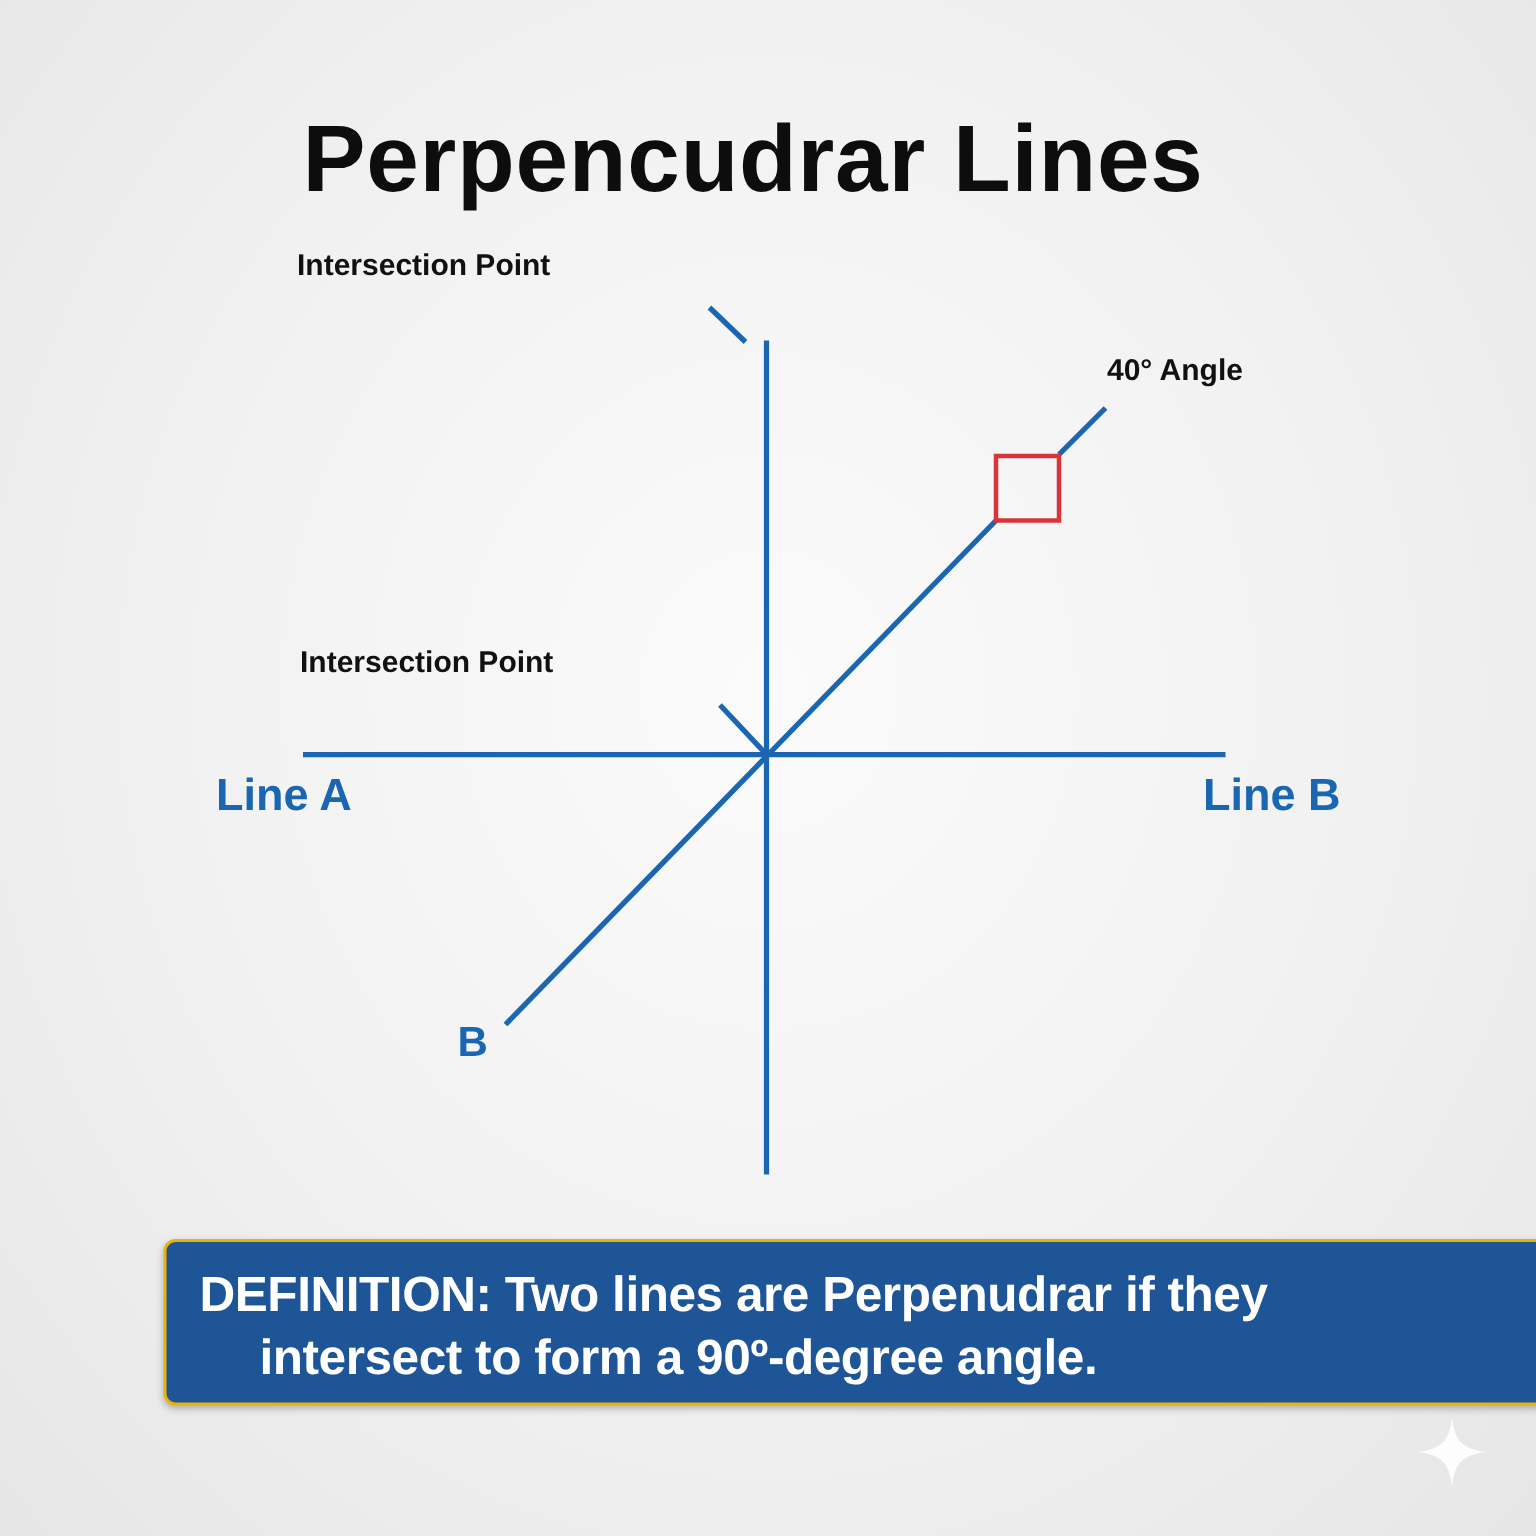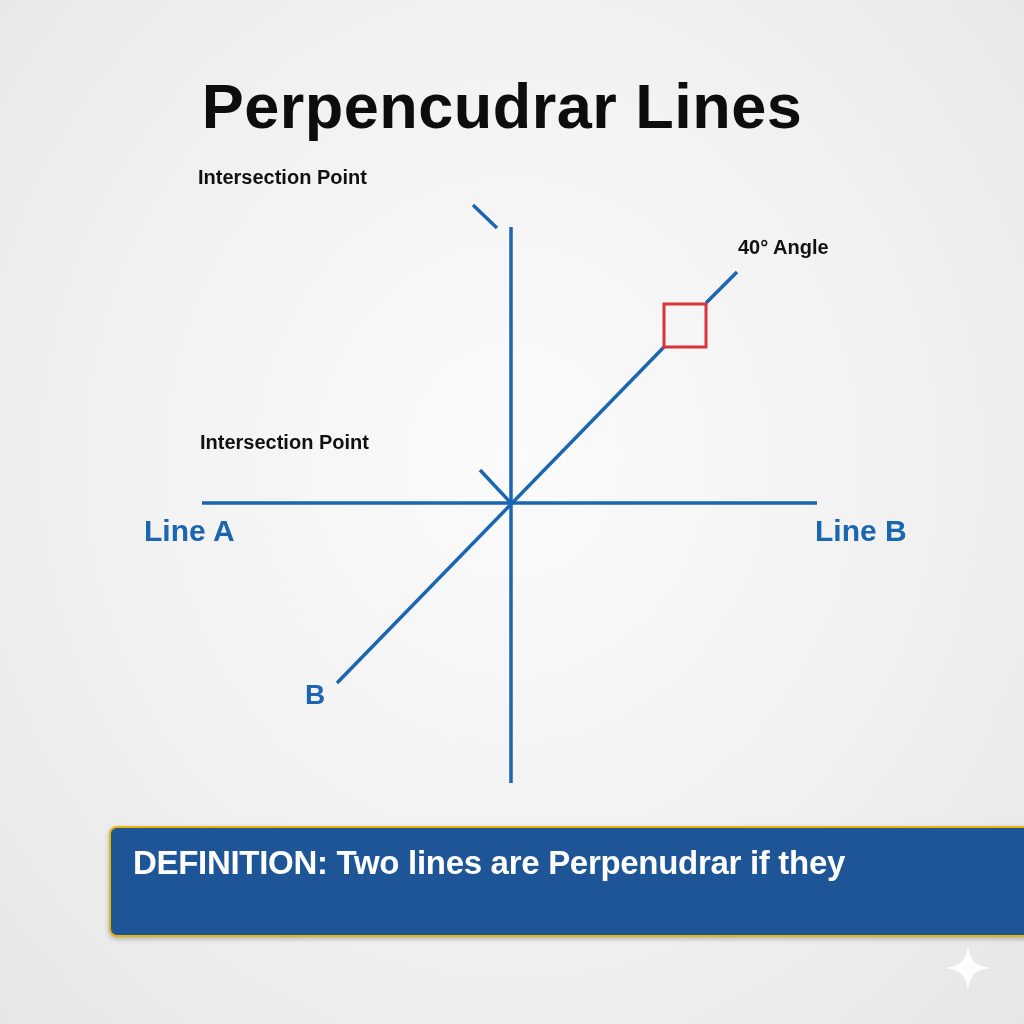--- a/index.html
+++ b/index.html
@@ -83,22 +83,23 @@
   <line x1="706" y1="303" x2="737" y2="272" stroke="#1a66b0" stroke-width="3.5"></line>
   <line x1="473" y1="205" x2="497" y2="228" stroke="#1a66b0" stroke-width="3.5"></line>
   <line x1="480" y1="470" x2="511" y2="503" stroke="#1a66b0" stroke-width="3.5"></line>
   <rect x="664" y="304" width="42" height="43" fill="none" stroke="#d9343a" stroke-width="3"></rect>
 </svg>
 
 <div class="label dark" style="left:198px; top:166px;">Intersection Point</div>
 <div class="label dark" style="left:738px; top:236px;">40° Angle</div>
 <div class="label dark" style="left:200px; top:431px;">Intersection Point</div>
 <div class="label blue" style="left:144px; top:514px;">Line A</div>
-<div class="label blue" style="left:802px; top:514px;margin-left:13px;">Line B</div>
+<div class="label blue" style="left:802px; top:514px;">Line B</div>
 <div class="label blue" style="left:305px; top:679px; font-size:28px;">B</div>
 
 <div class="definition-box">
   <div class="definition-text" style="left:22px; top:16px;">DEFINITION: Two lines are Perpenudrar if they</div>
+  <div class="definition-text" style="left:62px; top:58px;">intersect to form a 90º-degree angle.</div>
 </div>
 
 <svg class="sparkle" viewBox="0 0 50 50">
   <path d="M25 2 C27 18 32 23 48 25 C32 27 27 32 25 48 C23 32 18 27 2 25 C18 23 23 18 25 2 Z" fill="#ffffff" opacity="0.9"></path>
 </svg>
 
 </body></html>

